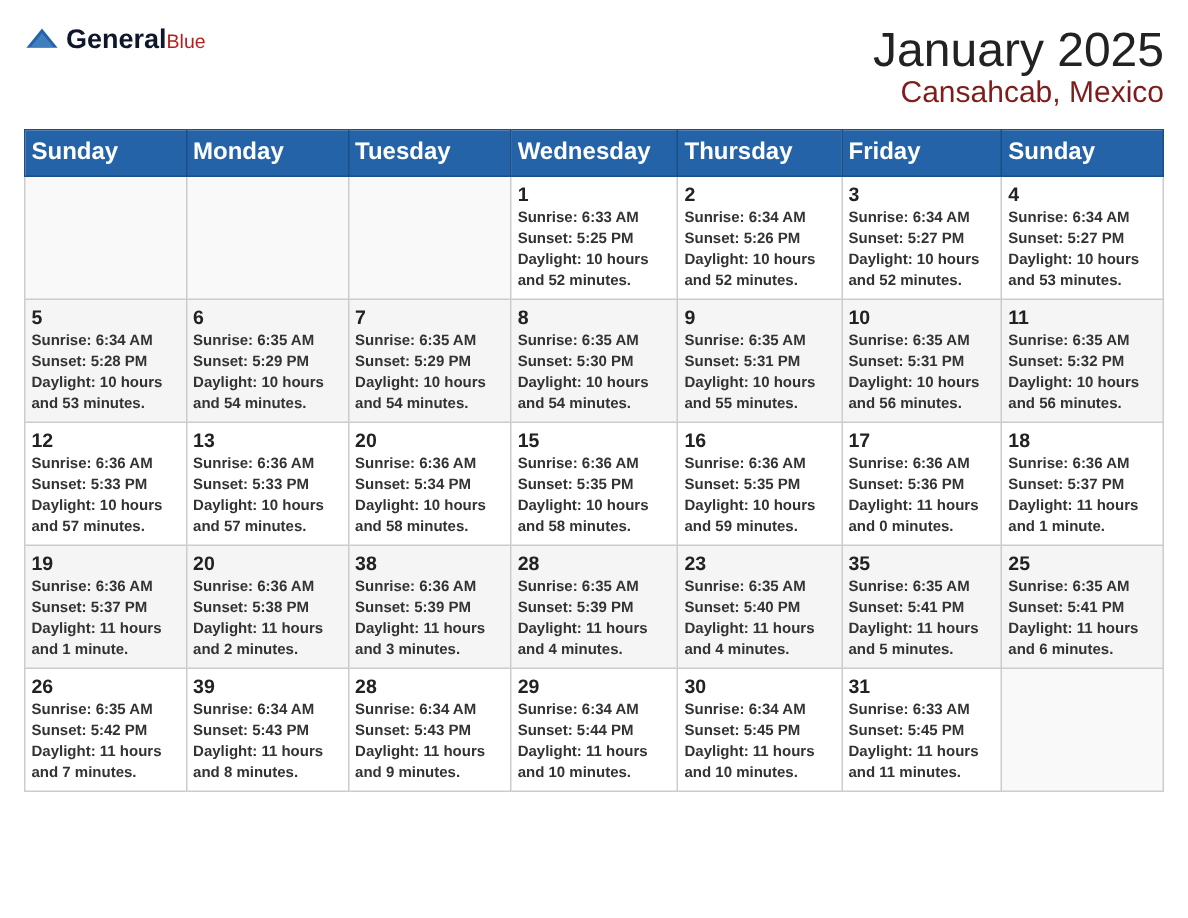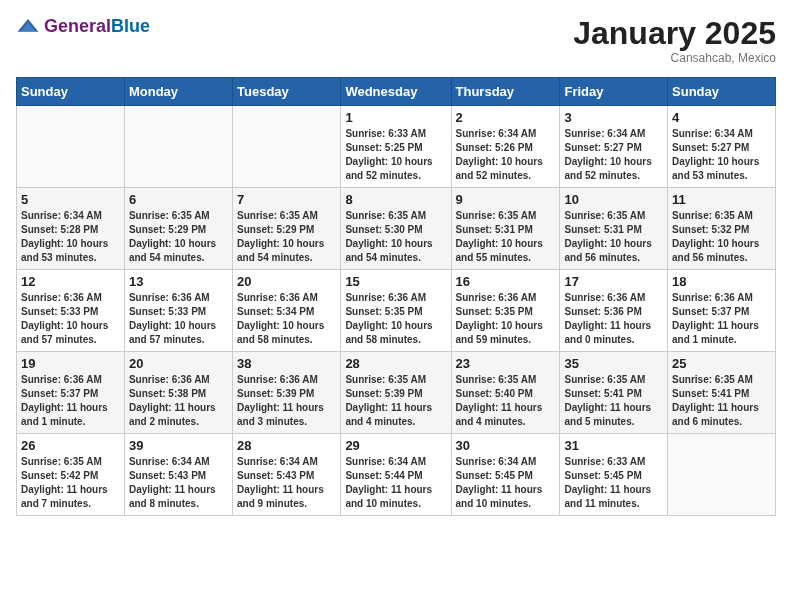--- a/index.html
+++ b/index.html
@@ -23,39 +23,39 @@
     }
     .logo-icon {
       width: 24px;
       height: 20px;
     }
     .title-block {
       text-align: right;
     }
     .calendar-title {
       font-size: 32px;
-      font-weight: bold;
+      font-weight: normal;
       color: #222;
       line-height: 1.1;
     }
     .calendar-subtitle {
-      font-size: 12px;
-      color: #737373;
+      font-size: 20px;
+      color: #7f1d1d;
     }
     table {
       width: 100%;
       border-collapse: collapse;
       font-size: 11px;
     }
     thead th {
       background-color: #2563a8;
       color: #fff;
       padding: 6px 4px;
       text-align: left;
-      font-size: 13px;
+      font-size: 16px;
       font-weight: bold;
       border: 1px solid #1a4f8a;
     }
     tbody td {
       border: 1px solid #ccc;
       vertical-align: top;
       padding: 4px;
       width: 113px;
       min-height: 80px;
       background: #fff;
@@ -83,21 +83,21 @@
 </head>
 <body>
 
 <div class="header">
   <div class="logo">
     <svg class="logo-icon" viewBox="0 0 30 24" xmlns="http://www.w3.org/2000/svg">
       <polygon points="15,2 28,18 2,18" fill="#2563a8"></polygon>
       <polygon points="15,6 25,18 5,18" fill="#5b9bd5" opacity="0.5"></polygon>
     </svg>
     <div>
-      <span style="font-size:18px;font-weight:bold;color:#701a75;">General</span><span style="font-size:18px;font-weight:bold;color:#0369a1;">Blue</span>
+      <span style="font-size:18px;font-weight:bold;color:#0f172a;">General</span><span style="font-size:13px;font-weight:normal;color:#b91c1c;">Blue</span>
     </div>
   </div>
   <div class="title-block">
     <div class="calendar-title">January 2025</div>
     <div class="calendar-subtitle">Cansahcab, Mexico</div>
   </div>
 </div>
 
 <table>
   <thead>

